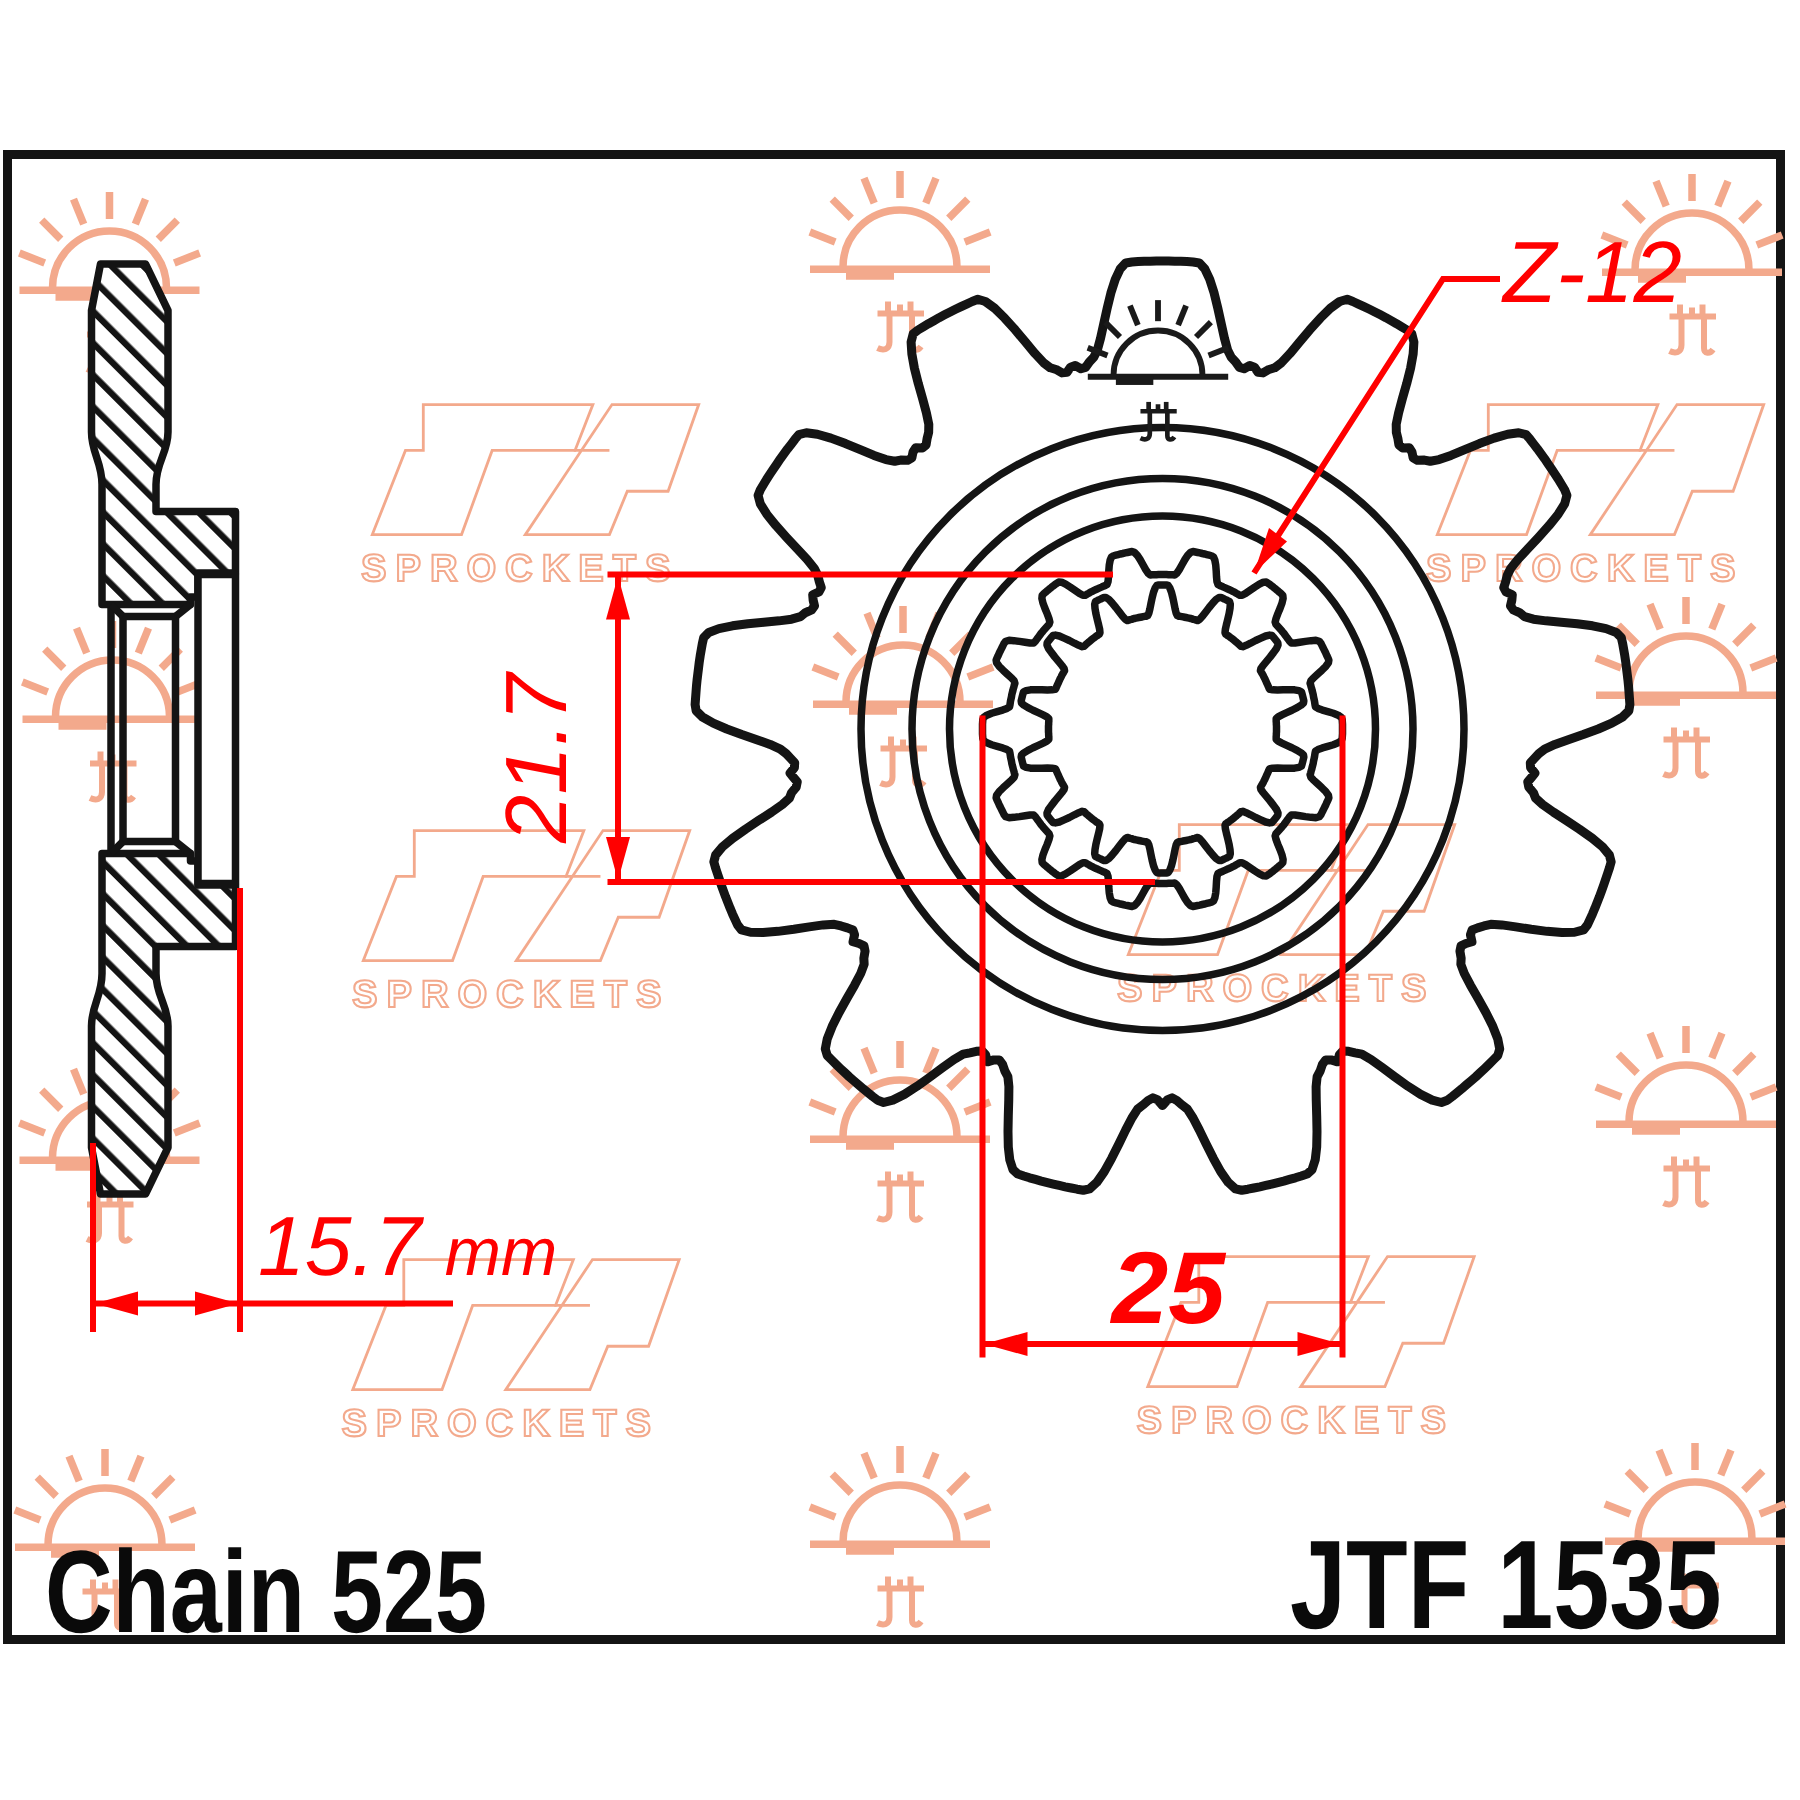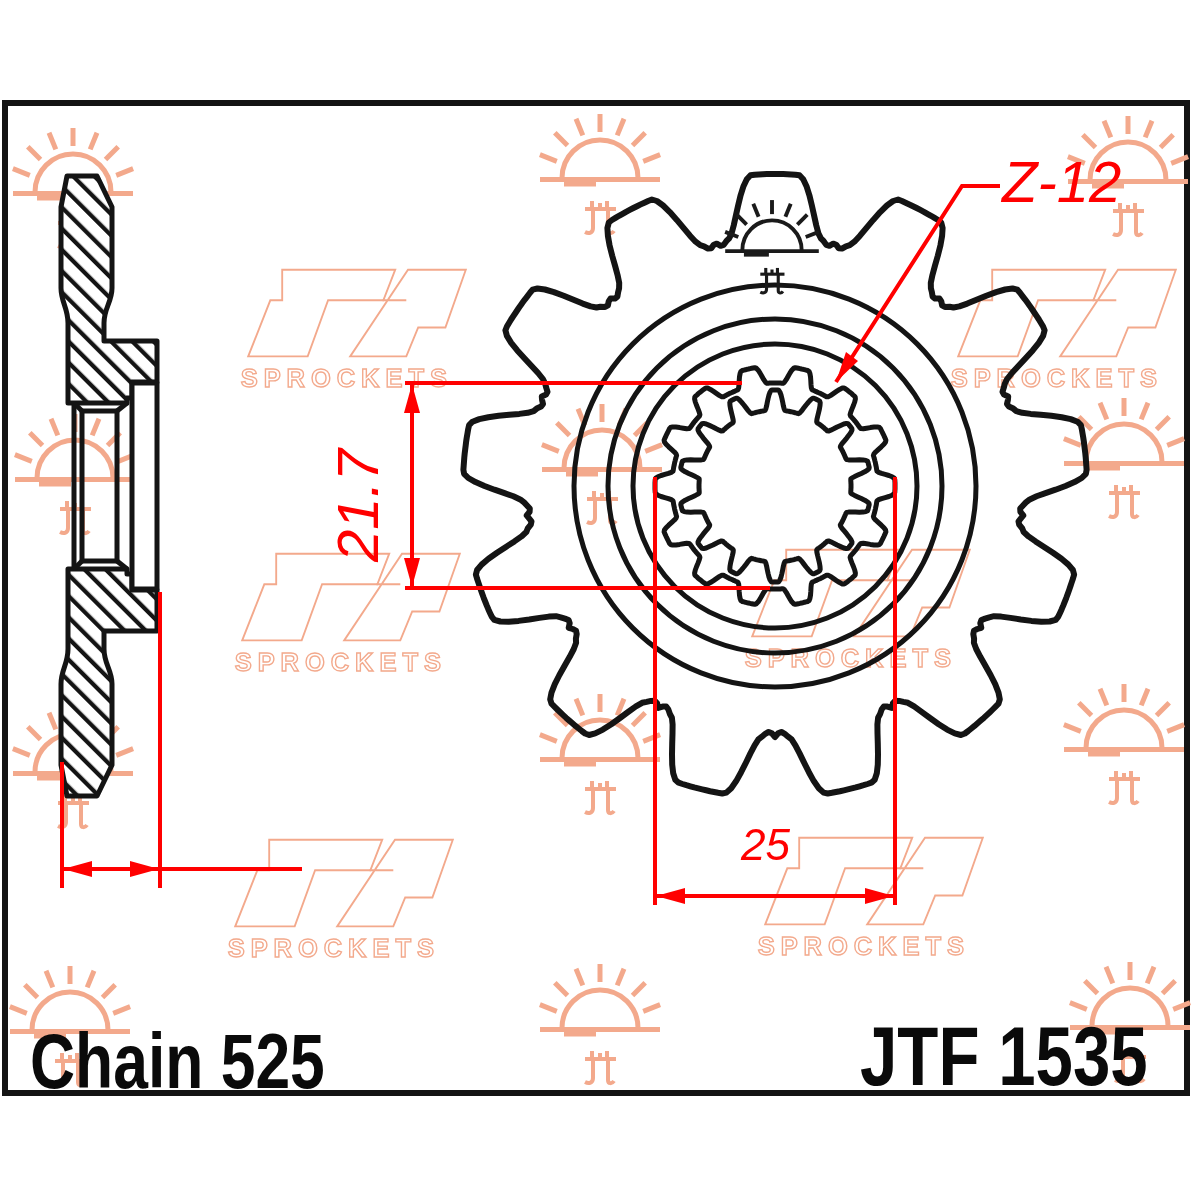--- a/index.html
+++ b/index.html
@@ -8,21 +8,21 @@
   .frame{position:absolute;left:2px;top:100px;width:1188px;height:996px;
          border:6px solid #141414;box-sizing:border-box;background:#ffffff;}
   svg.dwg{position:absolute;left:0;top:0;width:1200px;height:1200px;}
   .label-black{position:absolute;color:#0a0a0a;font-weight:bold;white-space:nowrap;
                transform-origin:left top;}
   .chain{left:30px;top:1016px;font-size:78px;transform:scaleX(0.80);}
   .partno{left:860px;top:1008px;font-size:84px;transform:scaleX(0.80);}
   .dim-red{position:absolute;color:#ff0000;font-style:italic;white-space:nowrap;
            transform-origin:left top;}
   .dim-z{left:1002px;top:148px;font-size:58px;}
-  .dim-25{left:741px;top:820px;font-size:44px;}
+  .dim-25{left:741px;top:820px;font-size:68px;font-weight:bold;}
   .dim-217{left:324px;top:562px;font-size:58px;transform:rotate(-90deg);}
   .dim-157{left:172px;top:798px;font-size:56px;}
   .dim-157 .unit{font-size:45px;}
   .wm{color:#f3a98c;}
   .wm-text{font-weight:bold;letter-spacing:7px;font-size:30px;
            fill:none;stroke:#f3a98c;stroke-width:1.6px;
            font-family:"Liberation Sans", sans-serif;}
 </style>
 </head>
 <body>
@@ -141,14 +141,18 @@
       <polygon points="836,382 858,361 846,352" stroke="none"></polygon>
     </g>
   </svg>
 
   <div class="label-black chain">Chain 525</div>
   <div class="label-black partno">JTF 1535</div>
 
   <div class="dim-red dim-z">Z-12</div>
   <div class="dim-red dim-25">25</div>
   <div class="dim-red dim-217">21.7</div>
+  <div class="dim-red dim-157">
+    <span>15.7</span>
+    <span class="unit">mm</span>
+  </div>
 
 </div>
 
 </body></html>

